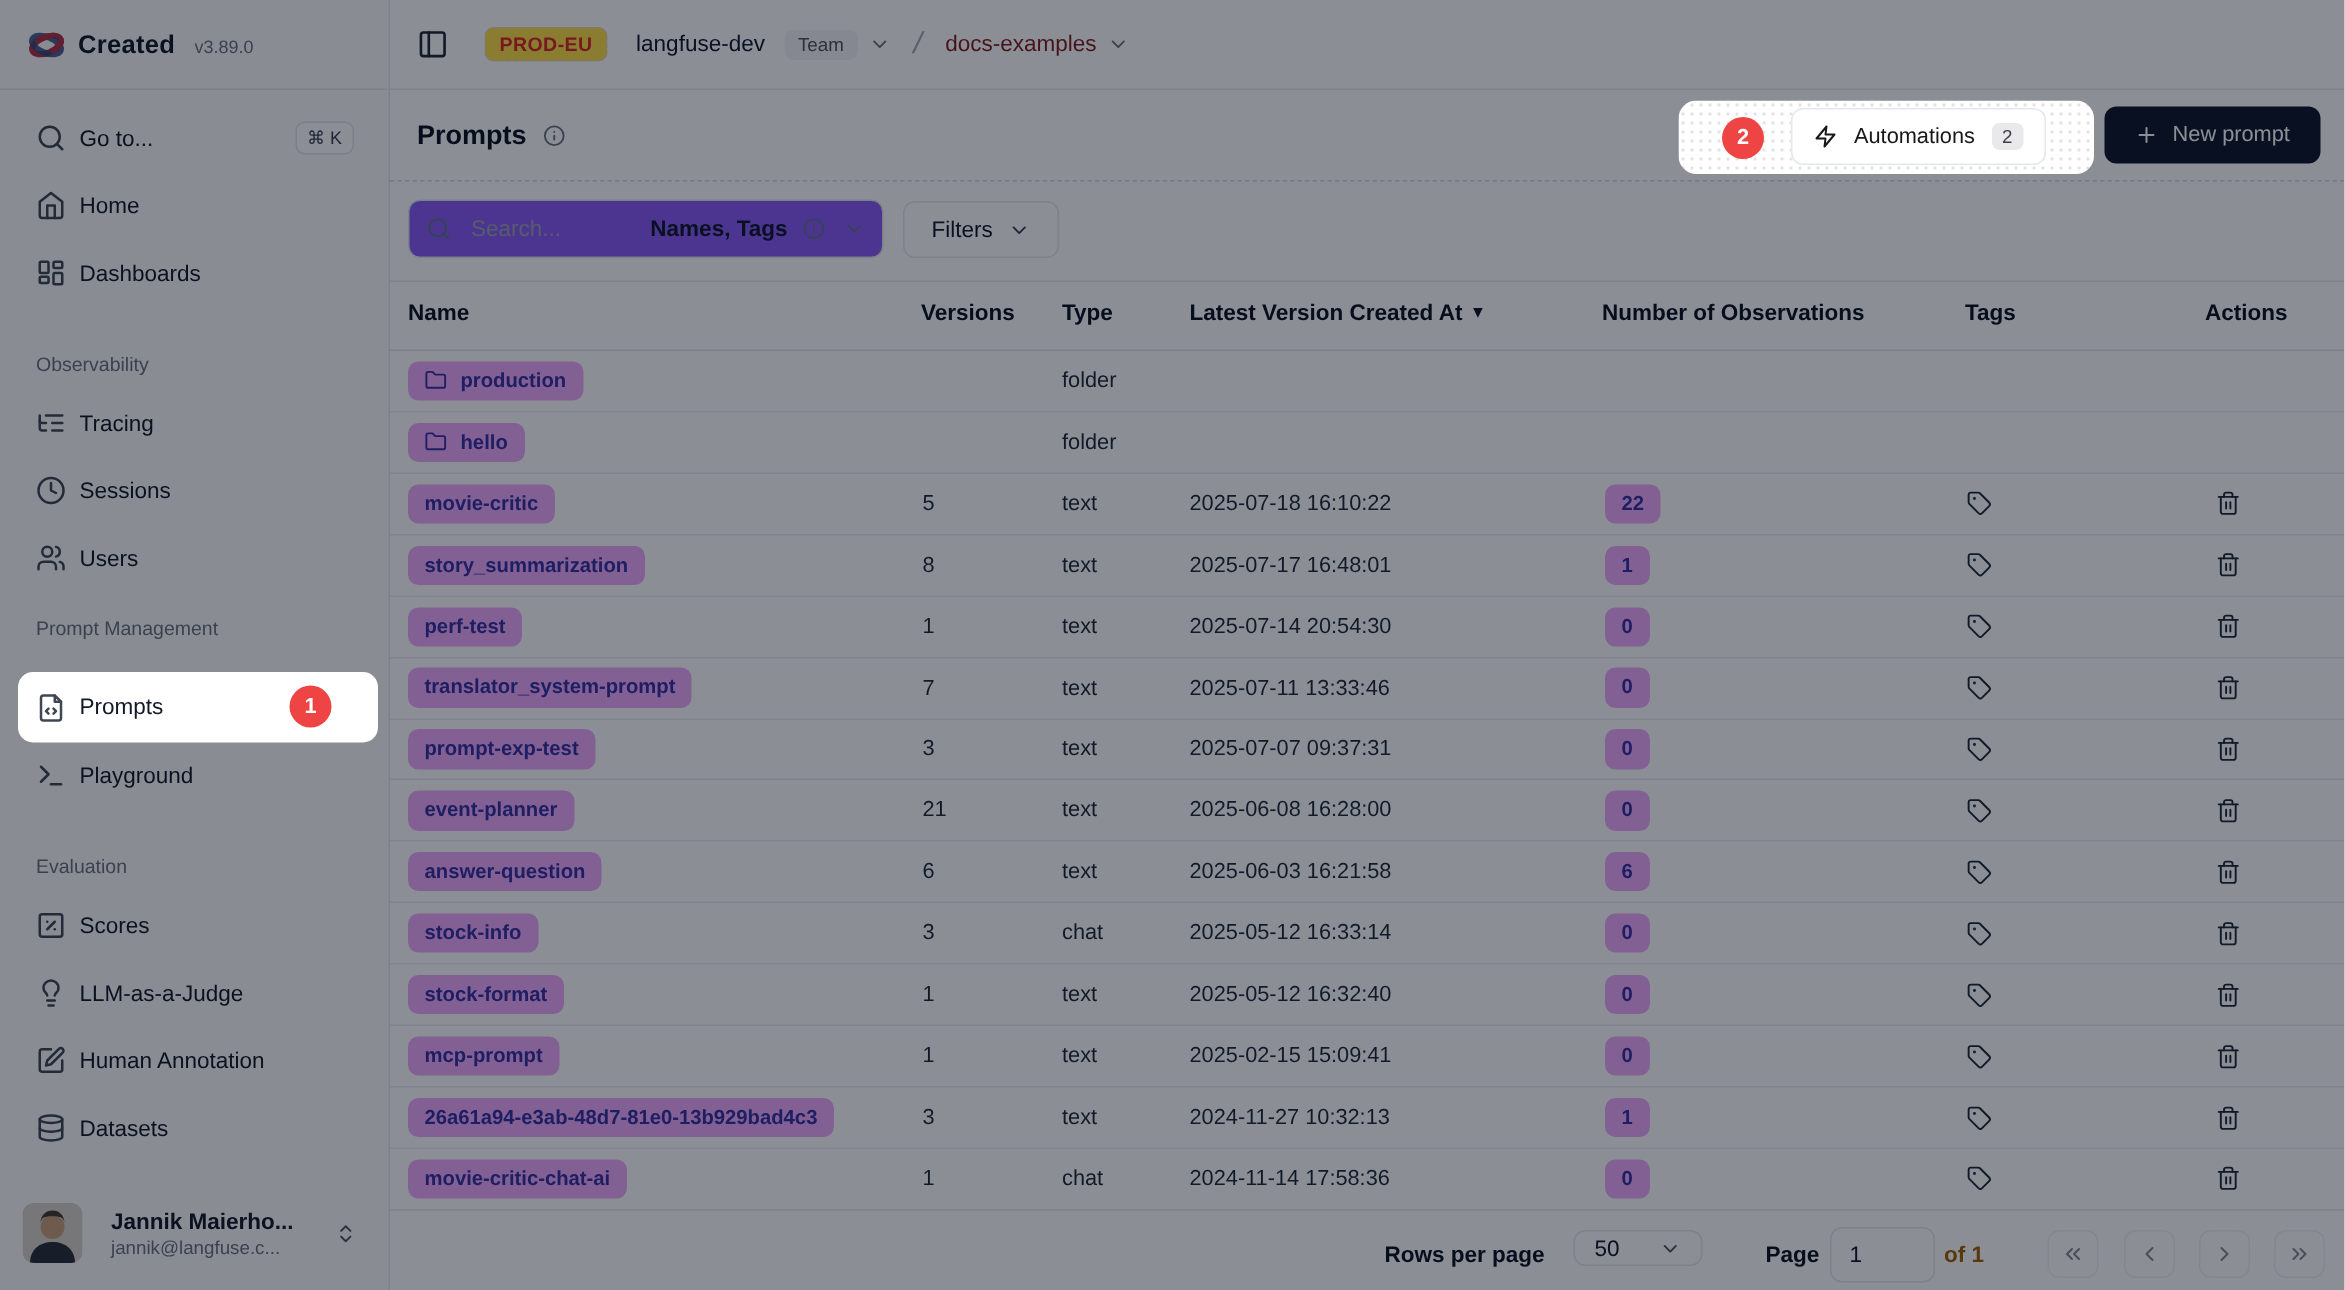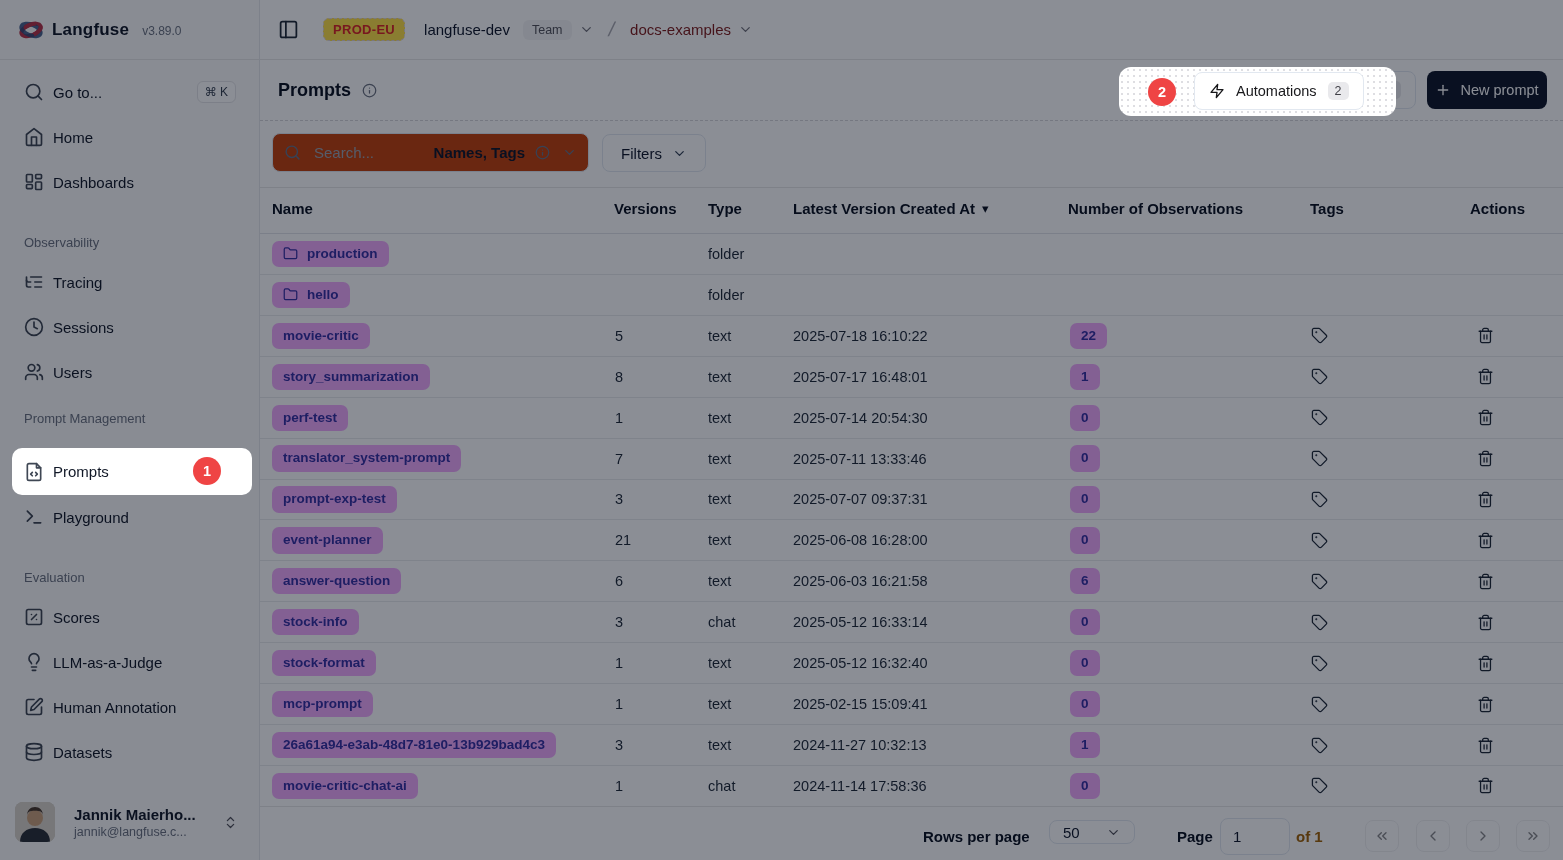--- a/index.html
+++ b/index.html
@@ -52,27 +52,27 @@
   display:flex; align-items:center; padding:0 16px; }
 .page-title { font-size:18px; font-weight:700; color:#0b1220; margin-left:2px; }
 .title-info { margin-left:11px; color:#6b7280; display:flex; }
 .header-actions { margin-left:auto; display:flex; align-items:center; gap:11px; }
 .automations-btn { height:38px; display:flex; align-items:center; background:#fff; border:1px solid #e2e8f0;
   border-radius:8px; padding:0 14px; cursor:pointer; font-family:inherit; }
 .automations-btn .ic { color:#18181b; }
 .automations-label { font-size:14.5px; font-weight:500; color:#18181b; margin-left:11px; }
 .count-badge { margin-left:11px; background:#e9e9ec; color:#3f3f46; border-radius:5px; font-size:12.5px;
   padding:2px 7px; font-weight:500; }
-.new-prompt-btn { height:38px; width:120px; display:flex; align-items:center; justify-content:center; gap:9px;
+.new-prompt-btn { height:38px; width:144px; display:flex; align-items:center; justify-content:center; gap:9px;
   background:#0f172a; color:#fff; border:none; border-radius:8px; font-size:14.5px; font-weight:500;
   cursor:pointer; font-family:inherit; }
 
 .toolbar { position:absolute; left:0; top:121px; right:0; height:63px; }
 .search-box { position:absolute; left:12px; top:12px; width:317px; height:39px; border:1px solid #e2e8f0;
-  border-radius:8px; display:flex; align-items:center; padding:0 11px; background:#c2410c; }
+  border-radius:8px; display:flex; align-items:center; padding:0 11px; background:#8b5cf6; }
 .search-box .ic { color:#64748b; }
 .search-input { border:none; outline:none; width:100px; margin-left:13px; font-size:15px; color:#0f172a;
   font-family:inherit; background:transparent; }
 .search-input::placeholder { color:#9ca3af; }
 .scope-trigger { margin-left:auto; display:flex; align-items:center; background:none; border:none;
   cursor:pointer; font-family:inherit; padding:0; }
 .scope-label { font-size:15px; font-weight:600; color:#0f172a; }
 .scope-info { color:#475569; margin-left:10px; display:flex; }
 .scope-chev { color:#475569; margin-left:12px; display:flex; }
 .filters-btn { position:absolute; left:342px; top:13px; width:104px; height:38px; border:1px solid #e2e8f0;
@@ -156,21 +156,21 @@
   </defs>
 </svg>
 
   <aside class="sidebar">
     <div class="sidebar-header">
       <svg class="logo" width="26" height="22" viewBox="0 0 32 26">
 <ellipse cx="16" cy="13" rx="12.5" ry="6.5" fill="none" stroke="#b63348" stroke-width="5" transform="rotate(-22 16 13)"></ellipse>
 <ellipse cx="16" cy="13" rx="12.5" ry="6.5" fill="none" stroke="#2d4a7a" stroke-width="5" transform="rotate(22 16 13)" opacity="0.85"></ellipse>
 <ellipse cx="16" cy="13" rx="12.5" ry="6.5" fill="none" stroke="#b63348" stroke-width="5" transform="rotate(-22 16 13)" stroke-dasharray="14 26"></ellipse>
 </svg>
-      <span class="brand">Langfuse</span>
+      <span class="brand">Created</span>
       <span class="version">v3.89.0</span>
     </div>
     <nav>
 <div class="nav-item" style="top:72px">
   <svg class="ic " width="20" height="20" viewBox="0 0 24 24" fill="none" stroke="currentColor" stroke-width="2" stroke-linecap="round" stroke-linejoin="round">
             <circle cx="11" cy="11" r="8"></circle>
             <path d="m21 21-4.3-4.3"></path>
           </svg>
   <span class="nav-label">Go to...</span>
   <span class="kbd">⌘ K</span>

